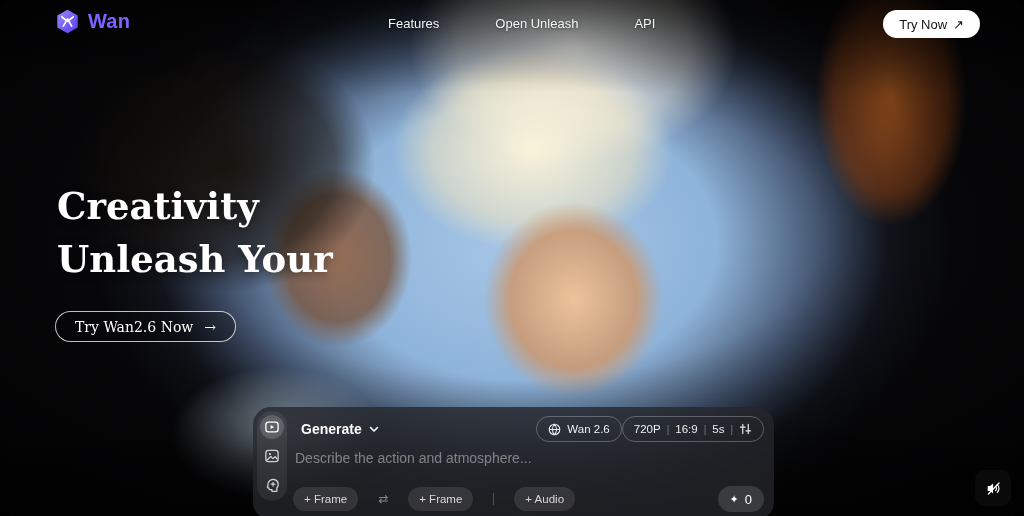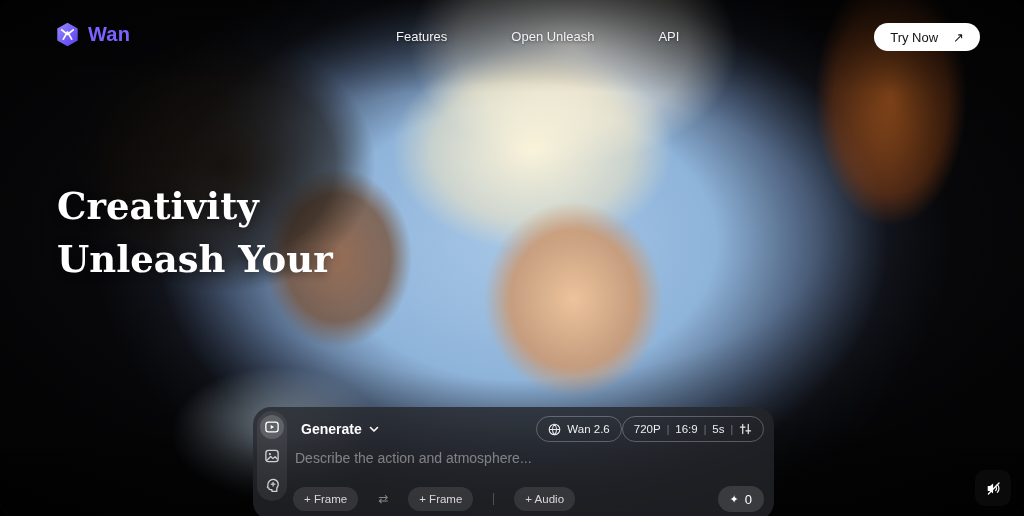--- a/index.html
+++ b/index.html
@@ -18,26 +18,26 @@
       radial-gradient(ellipse 150px 95px at 27% 84%, rgba(205,228,246,0.85) 0%, transparent 70%),
       radial-gradient(ellipse 430px 305px at 51% 47%, #a6c6e6 0%, #8fb4da 45%, rgba(92,116,152,0.75) 68%, rgba(40,50,70,0.3) 85%, transparent 100%),
       #0a0a0d; }
   .vignette { position:absolute; inset:0;
     background:
       linear-gradient(rgba(0,0,0,0.38), transparent 18%),
       linear-gradient(transparent 80%, rgba(0,0,0,0.45) 100%),
       radial-gradient(ellipse 72% 68% at 50% 45%, transparent 42%, rgba(0,0,0,0.55) 76%, rgba(2,2,3,0.93) 100%); }
 
   
-  header { position:absolute; top:13px; left:0; right:0; height:48px; z-index:5; }
+  header { position:absolute; top:0; left:0; right:0; height:48px; z-index:5; }
   .logo { position:absolute; left:54px; top:9px; display:flex; align-items:center; gap:7px; cursor:pointer; }
   .logo-text { font-size:20px; font-weight:bold; color:#7c63ff; letter-spacing:.2px; }
   nav { position:absolute; left:388px; top:16px; display:flex; gap:56px; }
-  nav a { color:#f2f2f4; font-size:13px; text-decoration:none; text-shadow:0 1px 3px rgba(0,0,0,.45); cursor:pointer;margin-left:8px; }
-  .try-now { position:absolute; right:44px; top:10px; height:28px; display:flex; align-items:center; gap:15px;
+  nav a { color:#f2f2f4; font-size:13px; text-decoration:none; text-shadow:0 1px 3px rgba(0,0,0,.45); cursor:pointer; }
+  .try-now { position:absolute; right:44px; top:10px; height:28px; display:flex; align-items:center; gap:6px;
     background:#fff; color:#141414; border:none; border-radius:14px; padding:0 16px; font-size:13px;
     font-family:"Liberation Sans",sans-serif; cursor:pointer; }
 
   
   .hero { position:absolute; left:57px; top:180px; z-index:4; }
   .hero h1 { font-family:"DejaVu Serif",serif; font-weight:bold; font-size:37px; line-height:1.42; color:#fff;
     text-shadow:0 2px 10px rgba(0,0,0,.4); }
   .hero-cta { margin-top:26px; margin-left:-2px; height:31px; display:inline-flex; align-items:center; gap:11px;
     border:1px solid rgba(255,255,255,.75); border-radius:17px; padding:0 19px; background:rgba(8,8,10,.28);
     color:#fff; font-family:"DejaVu Serif",serif; font-size:14px; cursor:pointer; }
@@ -103,20 +103,24 @@
       <span>Try Now</span>
       <span>↗</span>
     </button>
   </header>
 
   <section class="hero">
     <h1>
       <span style="display:block">Creativity</span>
       <span style="display:block">Unleash Your</span>
     </h1>
+    <button class="hero-cta">
+      <span>Try Wan2.6 Now</span>
+      <span>→</span>
+    </button>
   </section>
 
   <div class="panel">
     <div class="strip">
       <div class="strip-btn active">
         <svg width="14" height="14" viewBox="0 0 16 16">
           <rect x="1" y="2.5" width="14" height="11" rx="3" fill="none" stroke="#fff" stroke-width="1.5"></rect>
           <path d="M6.5 5.8 L10.3 8 L6.5 10.2 Z" fill="#fff"></path>
         </svg>
       </div>

